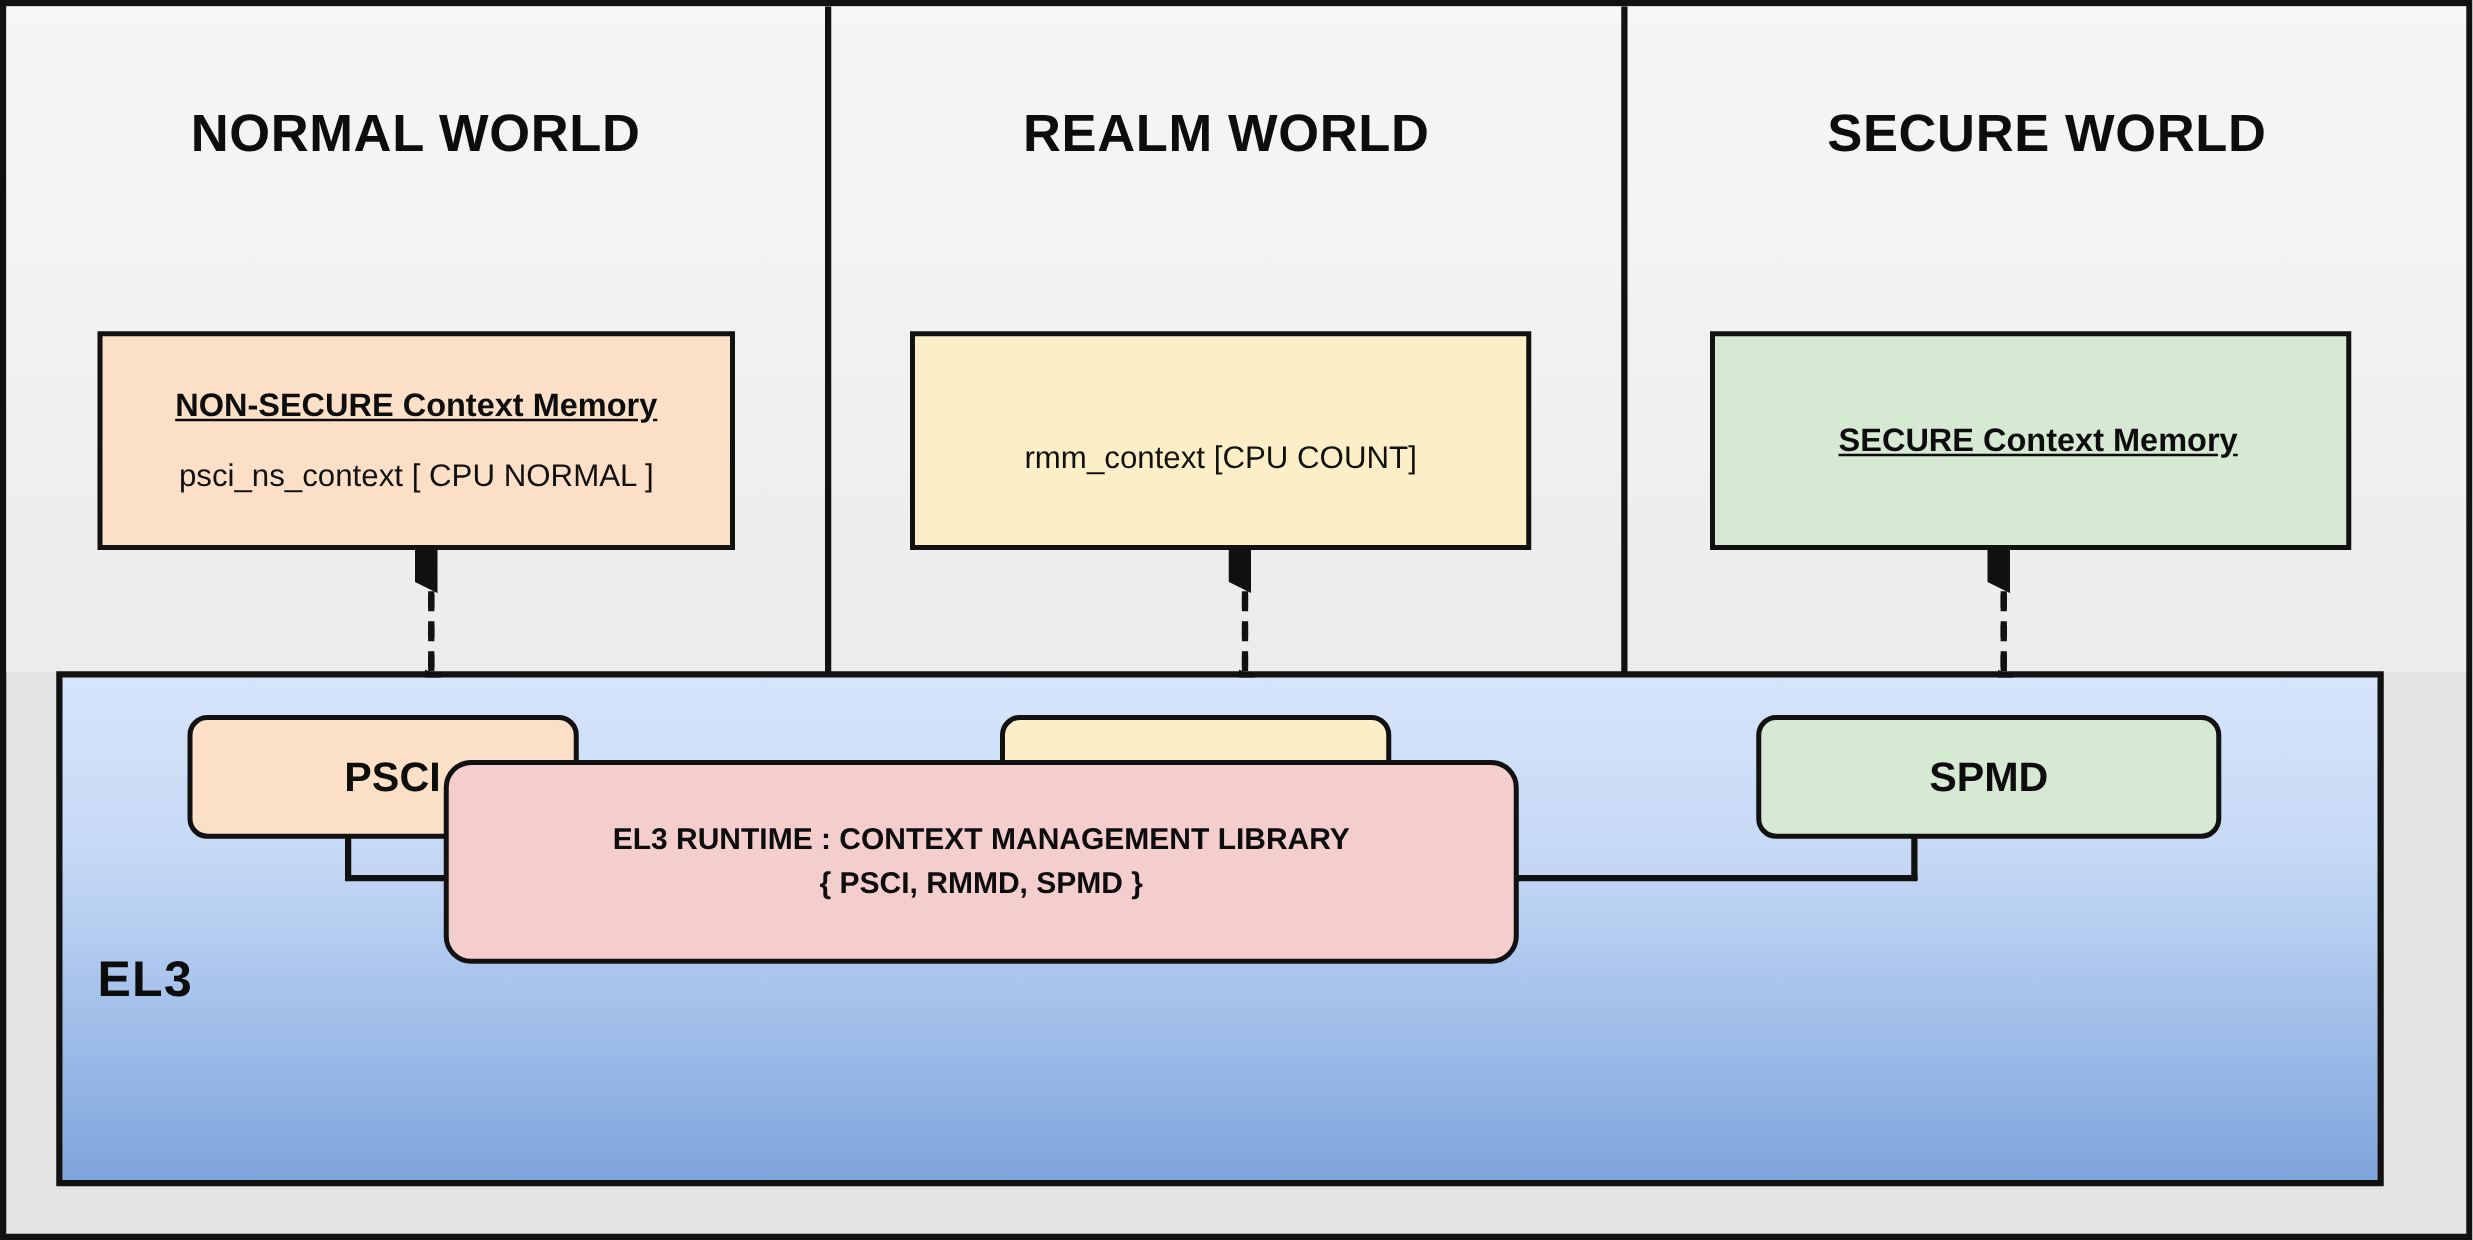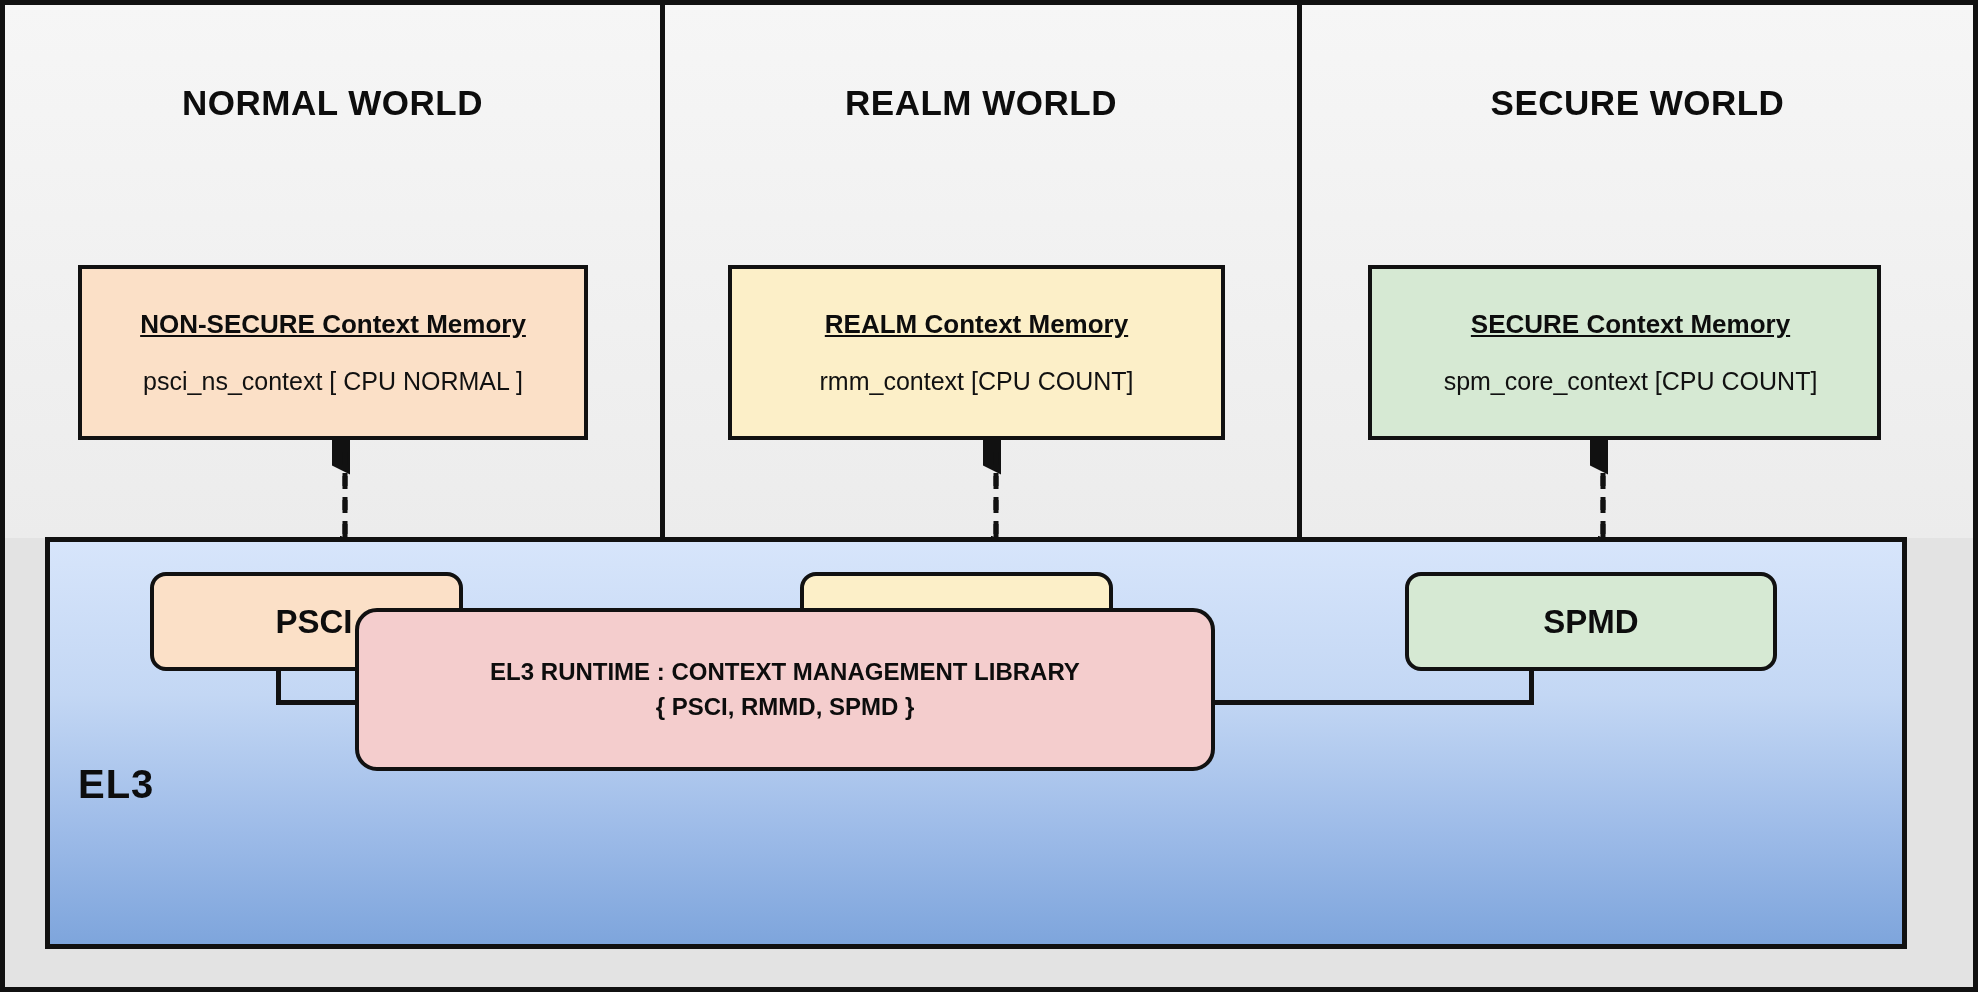--- a/index.html
+++ b/index.html
@@ -30,21 +30,21 @@
   .divider{
     position:absolute;
     top:0;width:5px;height:535px;
     background:#111111;
   }
   .world-title{
     position:absolute;
     top:78px;
     width:100%;
     text-align:center;
-    font-size:35px;
+    font-size:42px;
     font-weight:bold;
     letter-spacing:0.5px;
     color:#0d0d0d;
     white-space:nowrap;
   }
 
   
   .ctx-box{
     position:absolute;
     top:260px;
@@ -158,27 +158,25 @@
 
     <div class="divider" style="left:655px;"></div>
     <div class="divider" style="left:1292px;"></div>
 
     <div class="ctx-box" style="left:73px;width:510px;background:#fbe0c7;">
       <div class="ctx-title">NON-SECURE Context Memory</div>
       <div class="ctx-sub">psci_ns_context  [ CPU NORMAL ]</div>
     </div>
 
     <div class="ctx-box" style="left:723px;width:497px;background:#fcefc8;">
-      <div class="ctx-title">REALM Context Memory</div>
       <div class="ctx-sub">rmm_context [CPU COUNT]</div>
     </div>
 
     <div class="ctx-box" style="left:1363px;width:513px;background:#d6e9d3;padding-left:12px;">
       <div class="ctx-title">SECURE Context Memory</div>
-      <div class="ctx-sub">spm_core_context  [CPU COUNT]</div>
     </div>
   </div>
 
   <svg class="dash-arrow" style="left:327px;" viewBox="0 0 26 130" preserveAspectRatio="none">
     <defs>
       <marker id="ah-up" markerWidth="9" markerHeight="9" refX="4.5" refY="8" orient="auto" markerUnits="strokeWidth">
         <path d="M4.5,0 L9,9 L0,9 Z" fill="#111111"></path>
       </marker>
       <marker id="ah-dn" markerWidth="9" markerHeight="9" refX="4.5" refY="8" orient="auto" markerUnits="strokeWidth">
         <path d="M4.5,0 L9,9 L0,9 Z" fill="#111111"></path>

